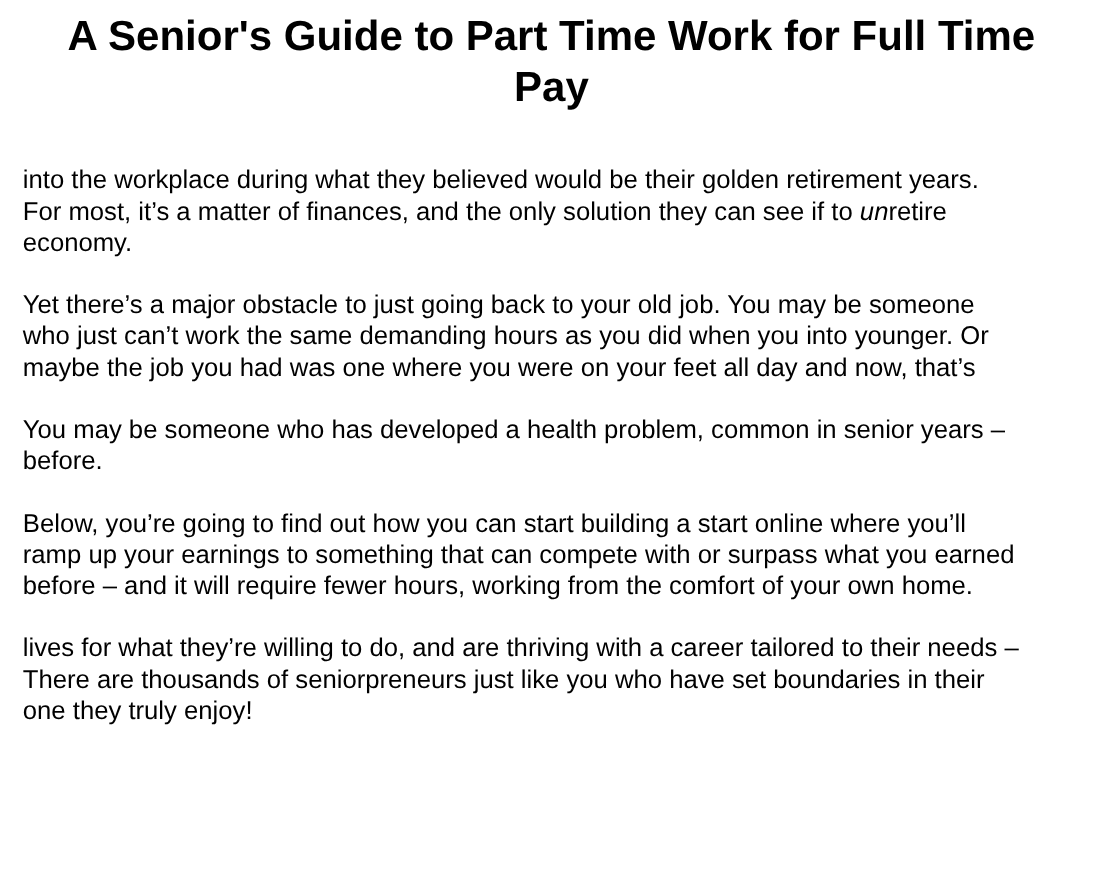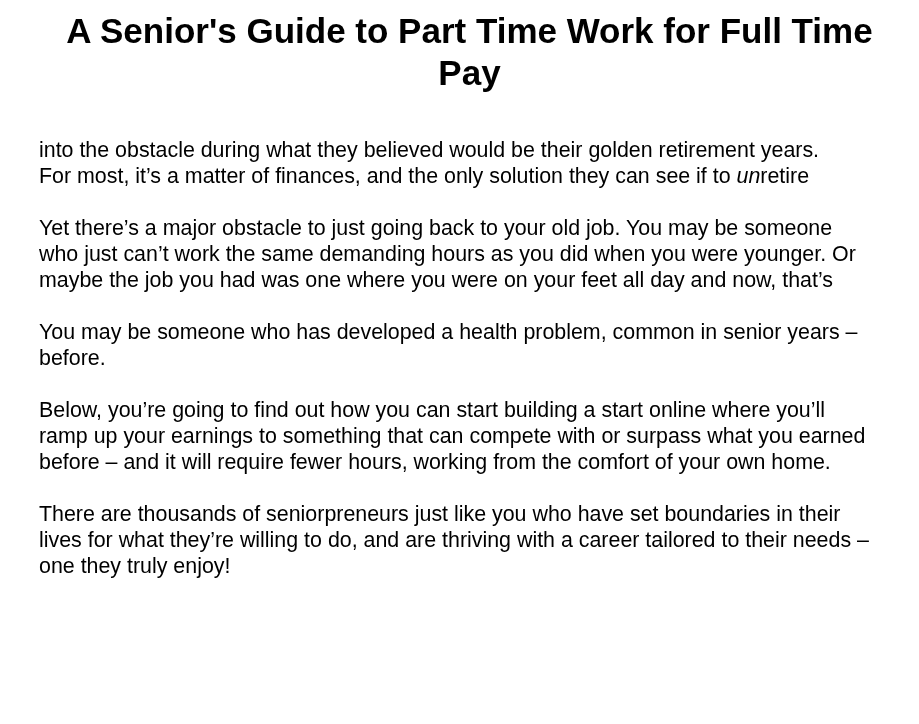--- a/index.html
+++ b/index.html
@@ -39,57 +39,57 @@
     }
     .para {
       margin: 0 0 26px 0;
       font-size: 21.4px;
       line-height: 26px;
       white-space: normal;
     }
     .line {
       display: block;
       white-space: nowrap;
-      padding-left: 20px;
     }
     em {
       font-style: italic;
     }
   </style>
 </head>
 <body>
 
 <div class="page">
   <h1 class="title">
     <span class="line">A Senior's Guide to Part Time Work for Full Time</span>
     <span class="line">Pay</span>
   </h1>
 
   <div class="body-text">
     <p class="para">
-      <span class="line">into the obstacle during what they believed would be their golden retirement years.</span>
+      <span class="line">into the workplace during what they believed would be their golden retirement years.</span>
       <span class="line"><span>For most, it’s a matter of finances, and the only solution they can see if to </span><em>un</em><span>retire</span></span>
+      <span class="line">economy.</span>
     </p>
 
     <p class="para">
       <span class="line">Yet there’s a major obstacle to just going back to your old job. You may be someone</span>
-      <span class="line">who just can’t work the same demanding hours as you did when you were younger. Or</span>
+      <span class="line">who just can’t work the same demanding hours as you did when you into younger. Or</span>
       <span class="line">maybe the job you had was one where you were on your feet all day and now, that’s</span>
     </p>
 
     <p class="para">
       <span class="line">You may be someone who has developed a health problem, common in senior years –</span>
       <span class="line">before.</span>
     </p>
 
     <p class="para">
       <span class="line">Below, you’re going to find out how you can start building a start online where you’ll</span>
       <span class="line">ramp up your earnings to something that can compete with or surpass what you earned</span>
       <span class="line">before – and it will require fewer hours, working from the comfort of your own home.</span>
     </p>
 
     <p class="para">
+      <span class="line">lives for what they’re willing to do, and are thriving with a career tailored to their needs –</span>
       <span class="line">There are thousands of seniorpreneurs just like you who have set boundaries in their</span>
-      <span class="line">lives for what they’re willing to do, and are thriving with a career tailored to their needs –</span>
       <span class="line">one they truly enjoy!</span>
     </p>
   </div>
 </div>
 
 </body></html>

